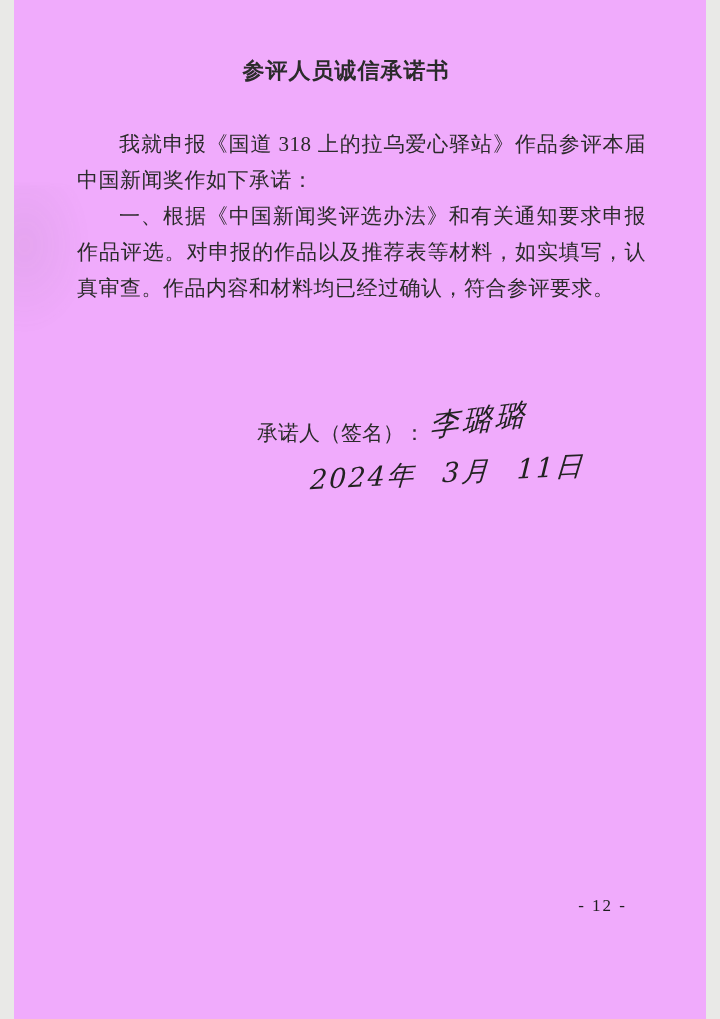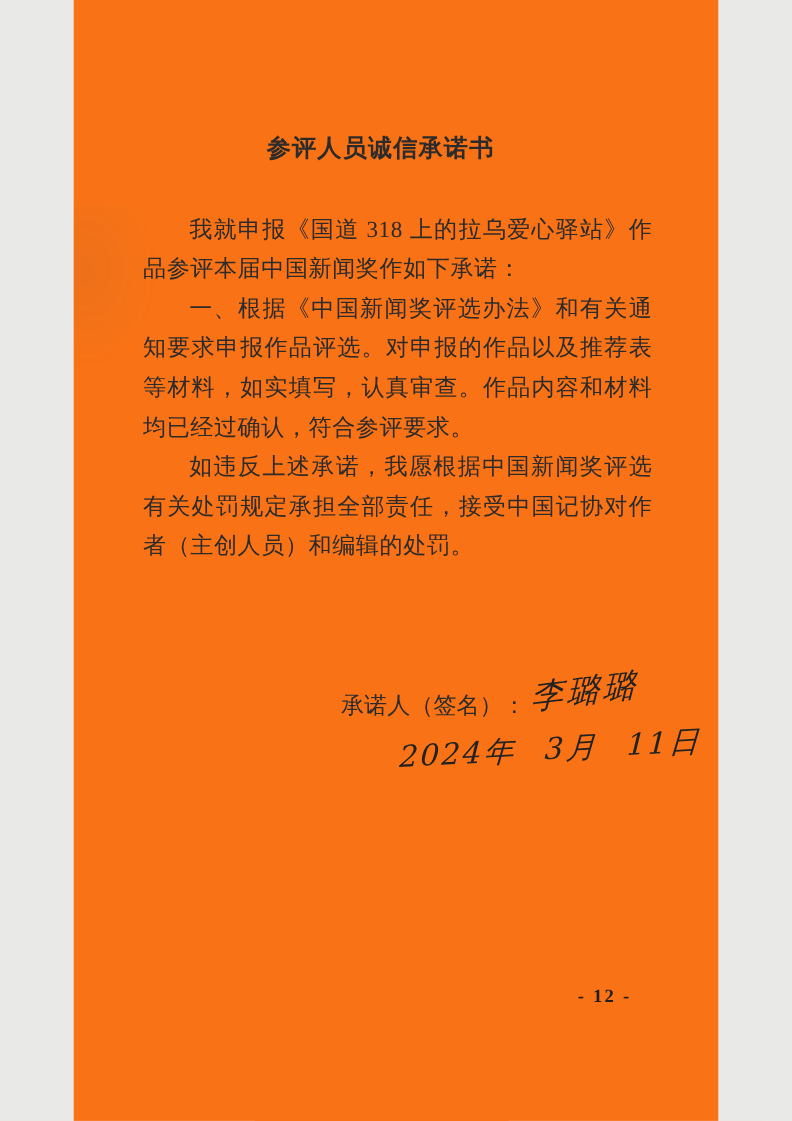--- a/index.html
+++ b/index.html
@@ -1,26 +1,26 @@
 <!DOCTYPE html>
 <html><head>
 <meta charset="utf-8">
 <style>
   html, body { margin: 0; padding: 0; background: #e9e9e7; }
   .page {
     position: relative;
-    width: 586px;
+    width: 692px;
     height: 1019px;
     margin: 0 auto;
-    background: #f97316;
+    background: #f0abfc;
     color: #2b2b2b;
     font-family: "Liberation Serif", "DejaVu Serif", serif;
     overflow: hidden;
     box-sizing: border-box;
-    padding-top: 120px;
+    padding-top: 56px;
   }
   
   .smudge {
     position: absolute;
     left: -18px;
     top: 185px;
     width: 95px;
     height: 150px;
     background: radial-gradient(ellipse at 30% 40%, rgba(90,90,85,0.07), rgba(90,90,85,0.0) 70%);
     filter: blur(2px);
@@ -75,36 +75,34 @@
     word-spacing: 16px;
     letter-spacing: 2px;
   }
   .page-number {
     position: absolute;
     right: 79px;
     bottom: 103px;
     font-size: 17px;
     letter-spacing: 2px;
     color: #1e1e1e;
-    font-weight: bold;
   }
 </style>
 </head>
 <body>
 
 <div class="page">
 
   <div class="smudge"></div>
 
   <h1 class="title">参评人员诚信承诺书</h1>
 
   <div class="body-text">
     <p>我就申报《国道 318 上的拉乌爱心驿站》作品参评本届中国新闻奖作如下承诺：</p>
     <p>一、根据《中国新闻奖评选办法》和有关通知要求申报作品评选。对申报的作品以及推荐表等材料，如实填写，认真审查。作品内容和材料均已经过确认，符合参评要求。</p>
-    <p>如违反上述承诺，我愿根据中国新闻奖评选有关处罚规定承担全部责任，接受中国记协对作者（主创人员）和编辑的处罚。</p>
   </div>
 
   <div class="sig-row">
     <span>承诺人（签名）：</span><span class="handwriting sig-name">李璐璐</span>
   </div>
 
   <div class="date-row">
     <span class="handwriting sig-date">2024年 3月 11日</span>
   </div>
 

